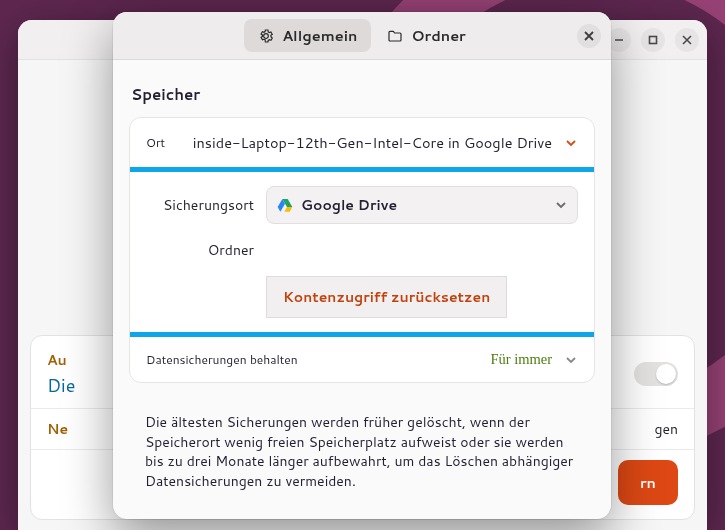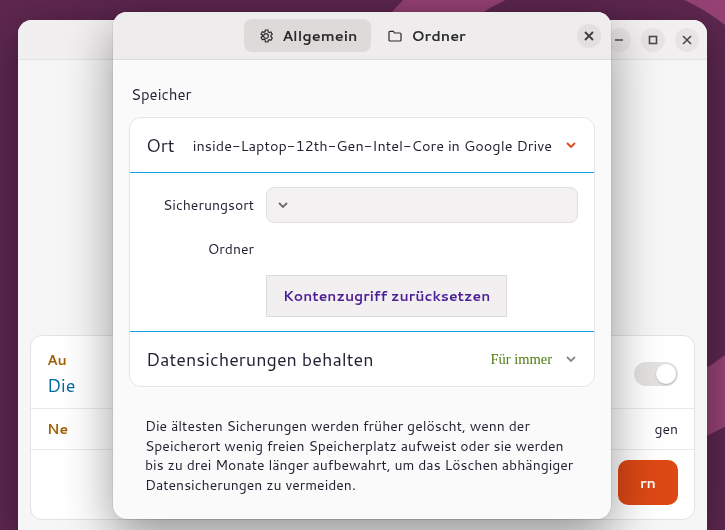--- a/index.html
+++ b/index.html
@@ -152,42 +152,42 @@
     display: flex; align-items: center; justify-content: center;
   }
   .dlg-close svg { width: 10px; height: 10px; stroke:#3e3c3c; stroke-width:1.8; fill:none; }
 
   .dlg-body {
     flex: 1;
     overflow-y: auto;
     padding: 24px 16px 8px 16px;
   }
   .section-title {
-    font-weight: 400;
+    font-weight: 700;
     font-size: 15px;
     color: #241f31;
     margin: 0 2px 12px 2px;
   }
   .card {
     background: #ffffff;
     border: 1px solid #e7e4e4;
     border-radius: 12px;
     margin-bottom: 12px;
     overflow: hidden;
   }
   .row {
     display: flex; align-items: center;
     padding: 14px 16px;
     gap: 12px;
-    border-top: 1px solid #0ea5e9;
+    border-top: 5px solid #0ea5e9;
   }
   .row:first-child { border-top: none; }
   .row-label {
     color: #241f31;
-    font-size: 18px;
+    font-size: 12px;
     white-space: nowrap;
   }
   .row-value {
     flex: 1;
     color: #241f31;
     font-size: 14.5px;
     text-align: right;
     overflow: hidden; text-overflow: ellipsis; white-space: nowrap;
   }
   .chevron { width: 14px; height: 14px; flex: 0 0 auto; }
@@ -218,21 +218,21 @@
   .combo .lead svg { width:16px; height:16px; }
   .tfield { color:#241f31; }
   .inline-btn {
     display: inline-flex; align-items: flex-end;
     background: #f1efef;
     border: 1px solid #dedbdb;
     border-radius: 0;
     padding: 10px 16px;
     font-size: 14px;
     font-weight: 600;
-    color: #4c1d95;
+    color: #c2410c;
   }
   .row.btn-row {
     display: grid;
     grid-template-columns: 108px 1fr;
     gap: 12px;
     padding: 8px 16px 14px 16px;
     border-top: none;
   }
   .row.btn-row .spacer {}
 
@@ -327,20 +327,28 @@
         <span class="row-label">Ort</span>
         <span class="row-value">inside-Laptop-12th-Gen-Intel-Core in Google Drive</span>
         <svg class="chevron orange" viewBox="0 0 14 14">
             <polyline points="3,5 7,9 11,5"></polyline>
           </svg>
       </div>
 
       <div class="row form" style="padding-top:14px;">
         <span class="row-label">Sicherungsort</span>
         <div class="combo">
+          <span class="lead">
+            <svg viewBox="0 0 48 48">
+              <path fill="#1fa463" d="M16 6 L32 6 L46 30 L30 30 Z"></path>
+              <path fill="#fbbc04" d="M30 30 L46 30 L38 44 L22 44 Z"></path>
+              <path fill="#2684fc" d="M16 6 L2 30 L10 44 L24 20 Z"></path>
+            </svg>
+            <span>Google Drive</span>
+          </span>
           <svg class="chev" viewBox="0 0 12 12">
               <polyline points="2,4 6,8 10,4"></polyline>
             </svg>
         </div>
       </div>
 
       <div class="row form" style="border-top:none;">
         <span class="row-label">Ordner</span>
       </div>
 

